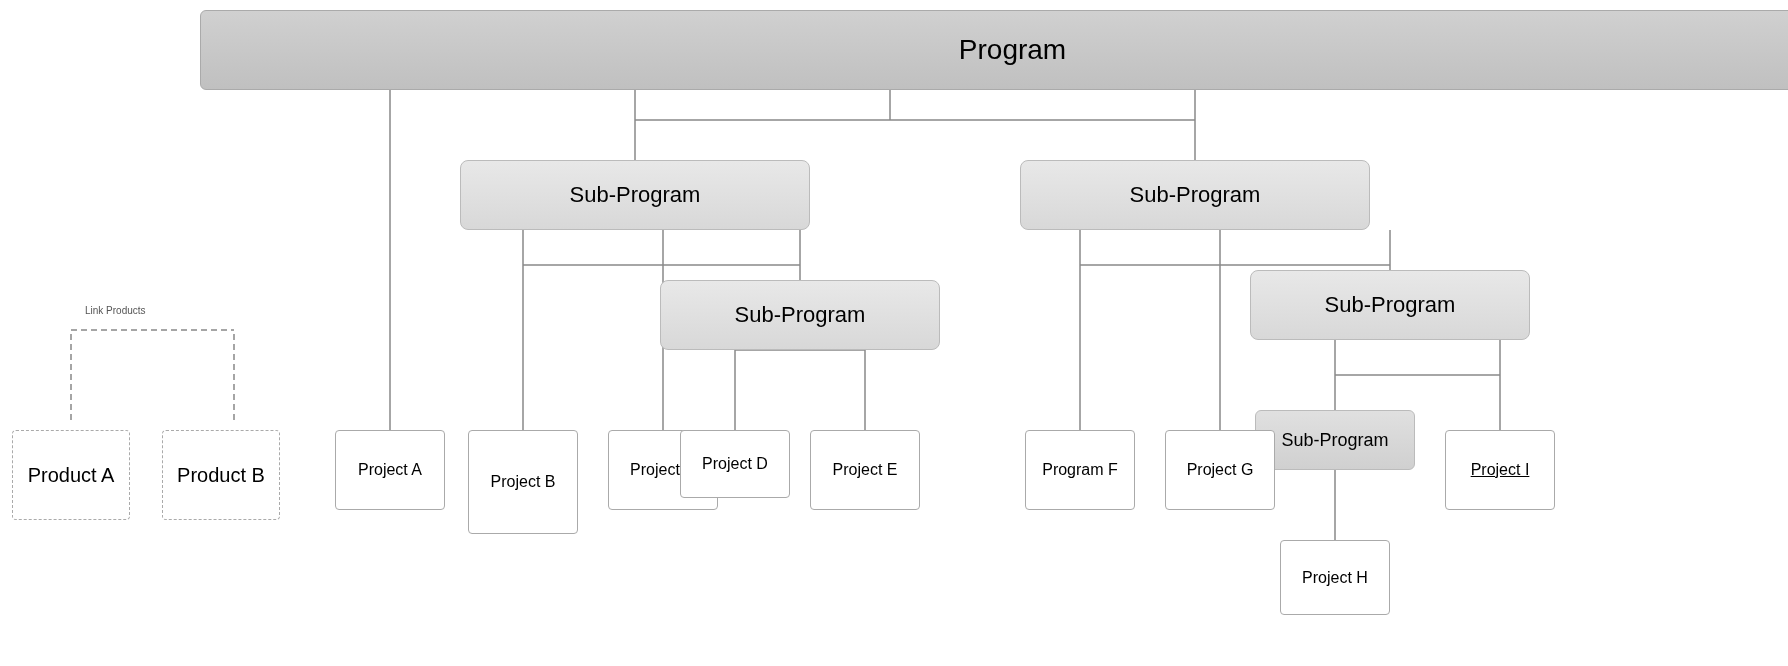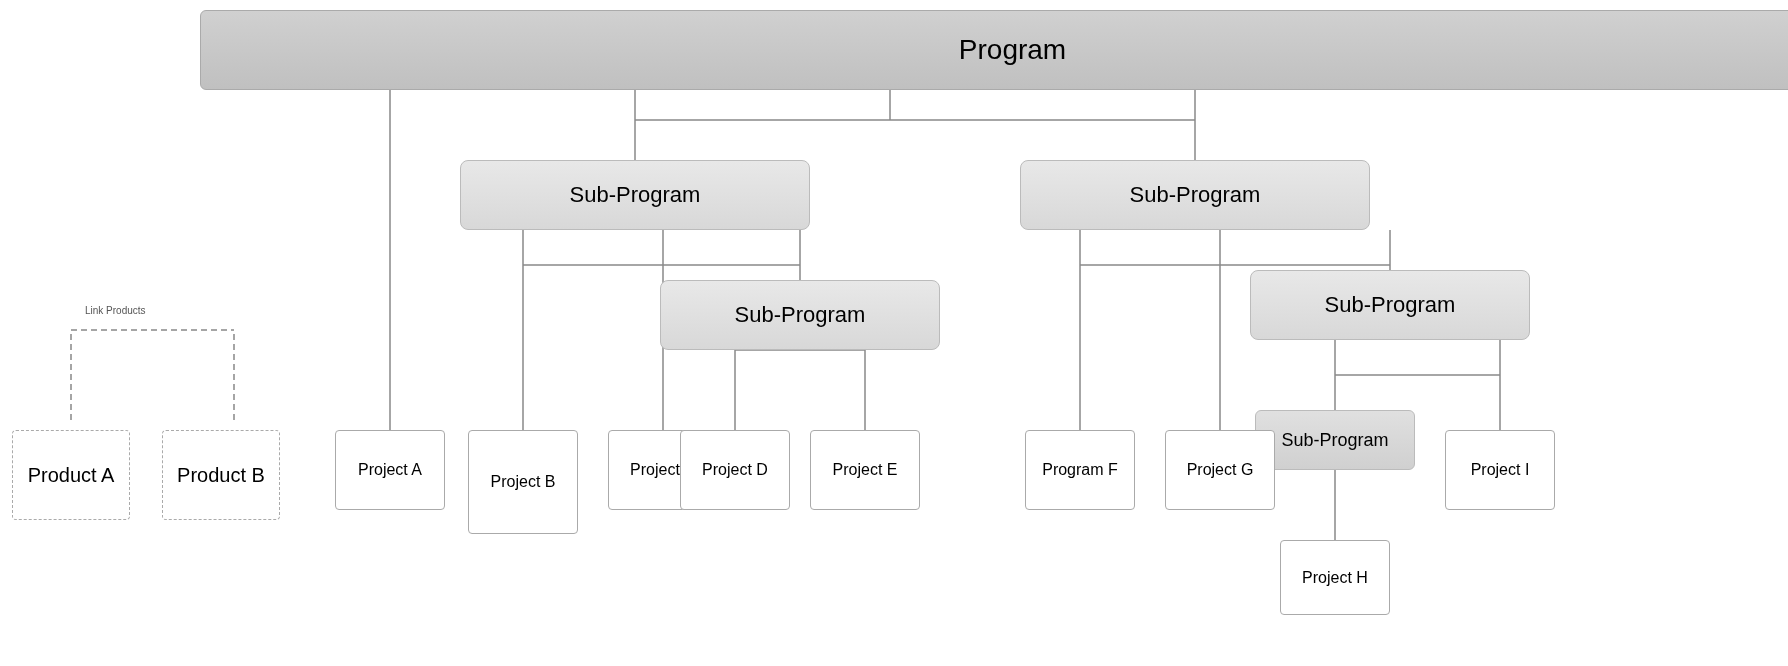--- a/index.html
+++ b/index.html
@@ -167,37 +167,37 @@
   </div>
 
   <div class="node node-project" style="left:468px; top:430px; width:110px; height:104px;">
     <span>Project B</span>
   </div>
 
   <div class="node node-project" style="left:608px; top:430px; width:110px; height:80px;">
     <span>Project C</span>
   </div>
 
-  <div class="node node-project" style="left:680px; top:430px; width:110px; height:80px;">
+  <div class="node node-project" style="left:680px; top:430px; width:110px; height:68px;">
     <span>Project D</span>
   </div>
 
   <div class="node node-project" style="left:810px; top:430px; width:110px; height:80px;">
     <span>Project E</span>
   </div>
 
   <div class="node node-project" style="left:1025px; top:430px; width:110px; height:80px;">
     <span>Program F</span>
   </div>
 
   <div class="node node-project" style="left:1165px; top:430px; width:110px; height:80px;justify-content:center;">
     <span>Project G</span>
   </div>
 
   <div class="node node-project" style="left:1280px; top:540px; width:110px; height:75px;">
     <span>Project H</span>
   </div>
 
-  <div class="node node-project" style="left:1445px; top:430px; width:110px; height:80px;">
+  <div class="node node-project" style="left:1445px; top:430px; width:110px; height:80px;text-decoration:underline;">
     <span>Project I</span>
   </div>
 
 </div>
 
 </body></html>

